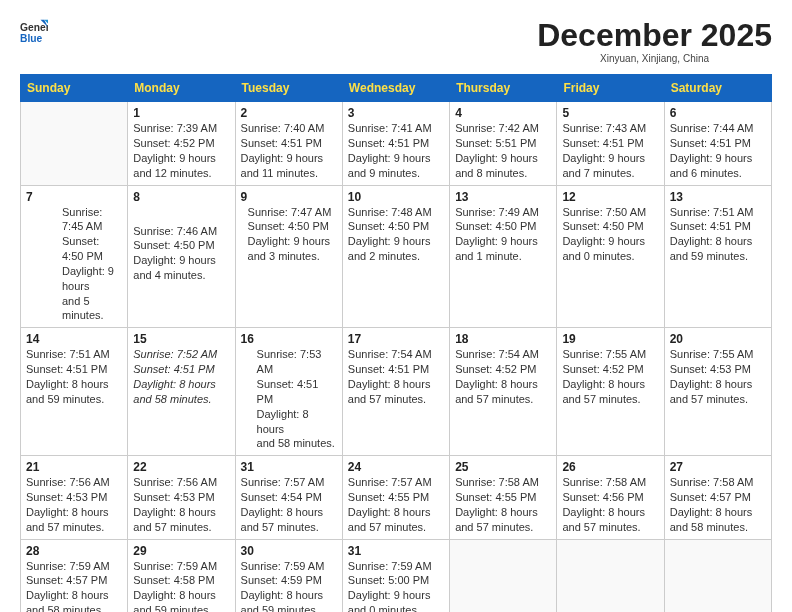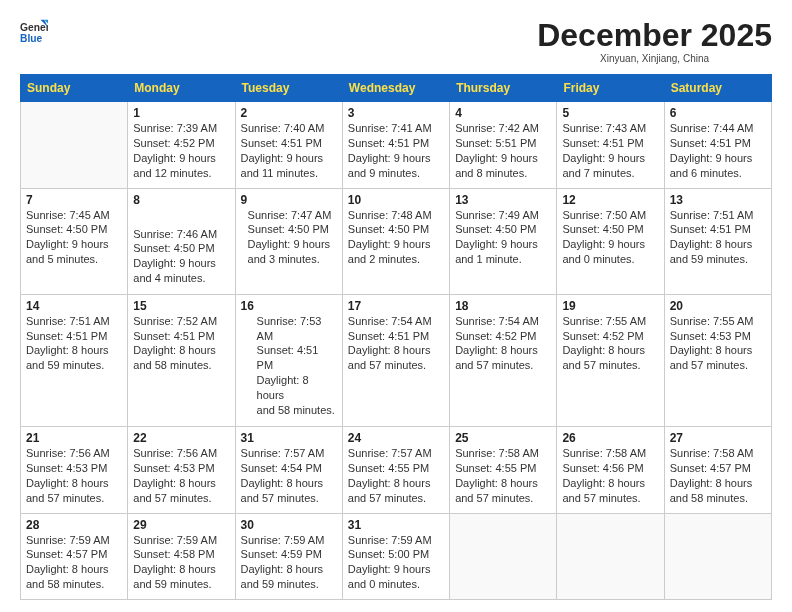--- a/index.html
+++ b/index.html
@@ -157,21 +157,21 @@
             <span class="day-number">6</span>
             <div class="day-info" style="white-space: pre-line;">Sunrise: 7:44 AM
 Sunset: 4:51 PM
 Daylight: 9 hours
 and 6 minutes.</div>
           </td>
         </tr>
         <tr>
           <td>
             <span class="day-number">7</span>
-            <div class="day-info" style="white-space: pre-line;">Sunrise: 7:45 AM
+            <div class="day-info" style="white-space: pre-line; margin-left: 36px;">Sunrise: 7:45 AM
 Sunset: 4:50 PM
 Daylight: 9 hours
 and 5 minutes.</div>
           </td>
           <td>
             <span class="day-number">8</span>
             <div class="day-info" style="white-space: pre-line; margin-top: 20px;">Sunrise: 7:46 AM
 Sunset: 4:50 PM
 Daylight: 9 hours
 and 4 minutes.</div>
@@ -215,21 +215,21 @@
         <tr>
           <td>
             <span class="day-number">14</span>
             <div class="day-info" style="white-space: pre-line;">Sunrise: 7:51 AM
 Sunset: 4:51 PM
 Daylight: 8 hours
 and 59 minutes.</div>
           </td>
           <td>
             <span class="day-number">15</span>
-            <div class="day-info" style="white-space: pre-line;">Sunrise: 7:52 AM
+            <div class="day-info" style="white-space: pre-line; font-style: italic;">Sunrise: 7:52 AM
 Sunset: 4:51 PM
 Daylight: 8 hours
 and 58 minutes.</div>
           </td>
           <td>
             <span class="day-number">16</span>
             <div class="day-info" style="white-space: pre-line; margin-left: 16px;">Sunrise: 7:53 AM
 Sunset: 4:51 PM
 Daylight: 8 hours
 and 58 minutes.</div>

